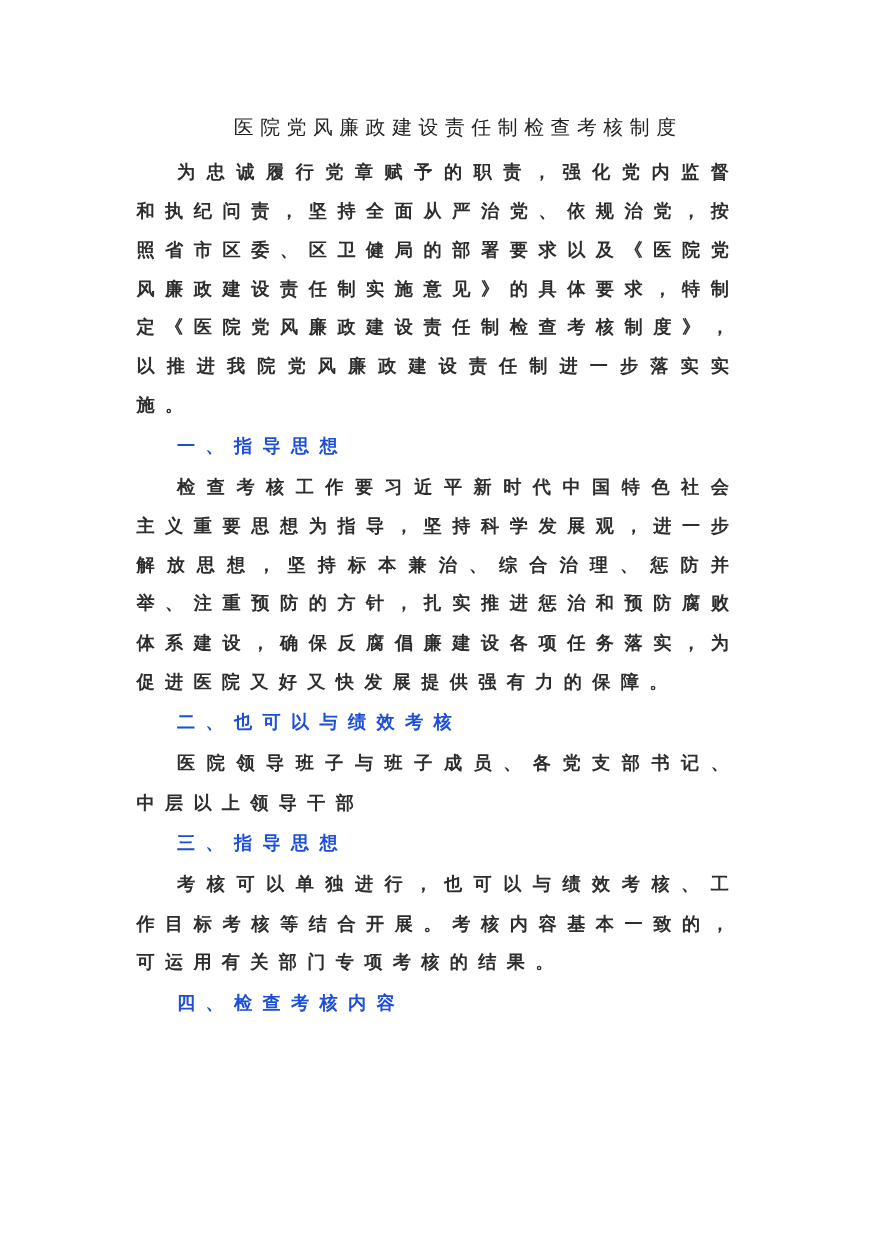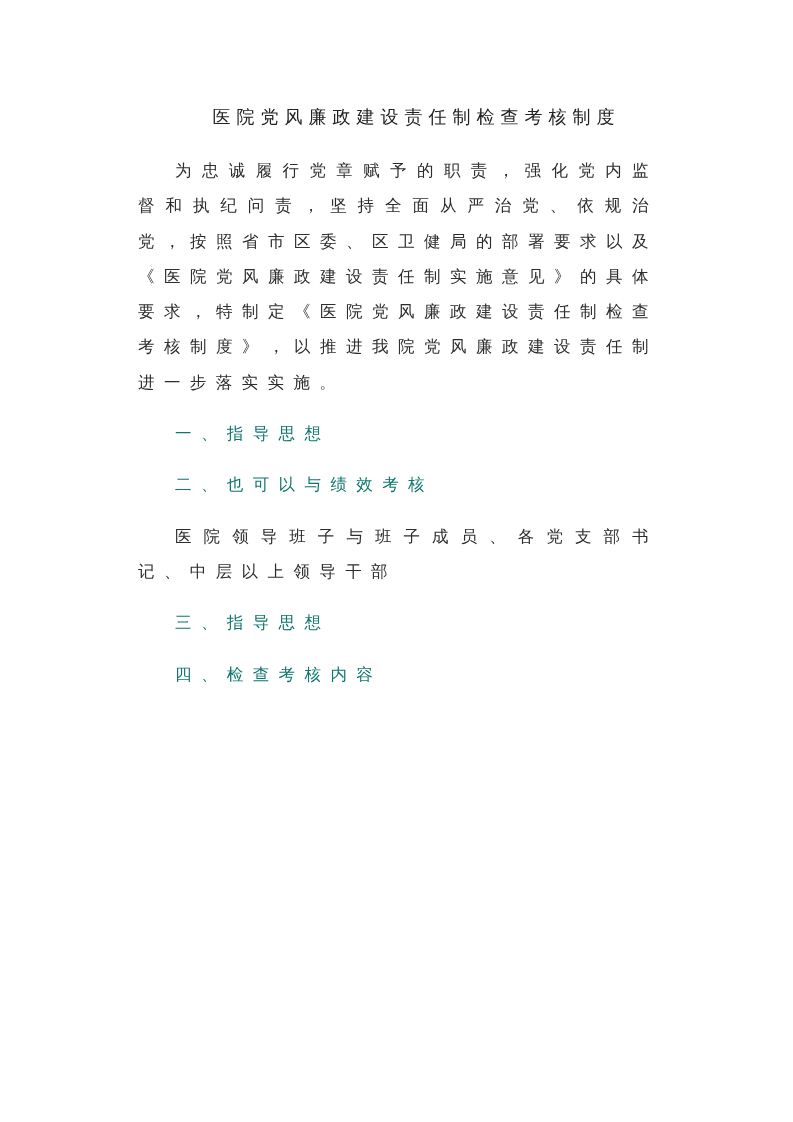--- a/index.html
+++ b/index.html
@@ -36,40 +36,43 @@
       color: #222;
       white-space: nowrap;
     }
     .body {
       position: absolute;
       left: 122px;
       top: 137px;
       width: 552px;
     }
     .para {
-      margin: 16px;
+      margin: 2px;
       font-size: 16.5px;
       line-height: 35.3px;
       letter-spacing: 9.4px;
       text-align: justify;
       text-indent: 37px;
       word-break: break-all;
       color: #2d2d2d;
+      font-weight: bold;
     }
     .para.heading {
-      color: #0f766e;
+      color: #1d4ed8;
     }
   </style>
 </head>
 <body>
 
 <div class="page">
   <div class="title">医院党风廉政建设责任制检查考核制度</div>
 
   <div class="body">
     <p class="para">为忠诚履行党章赋予的职责，强化党内监督和执纪问责，坚持全面从严治党、依规治党，按照省市区委、区卫健局的部署要求以及《医院党风廉政建设责任制实施意见》的具体要求，特制定《医院党风廉政建设责任制检查考核制度》，以推进我院党风廉政建设责任制进一步落实实施。</p>
     <p class="para heading">一、指导思想</p>
+    <p class="para">检查考核工作要习近平新时代中国特色社会主义重要思想为指导，坚持科学发展观，进一步解放思想，坚持标本兼治、综合治理、惩防并举、注重预防的方针，扎实推进惩治和预防腐败体系建设，确保反腐倡廉建设各项任务落实，为促进医院又好又快发展提供强有力的保障。</p>
     <p class="para heading">二、也可以与绩效考核</p>
     <p class="para">医院领导班子与班子成员、各党支部书记、中层以上领导干部</p>
     <p class="para heading">三、指导思想</p>
+    <p class="para">考核可以单独进行，也可以与绩效考核、工作目标考核等结合开展。考核内容基本一致的，可运用有关部门专项考核的结果。</p>
     <p class="para heading">四、检查考核内容</p>
   </div>
 </div>
 
 </body></html>

